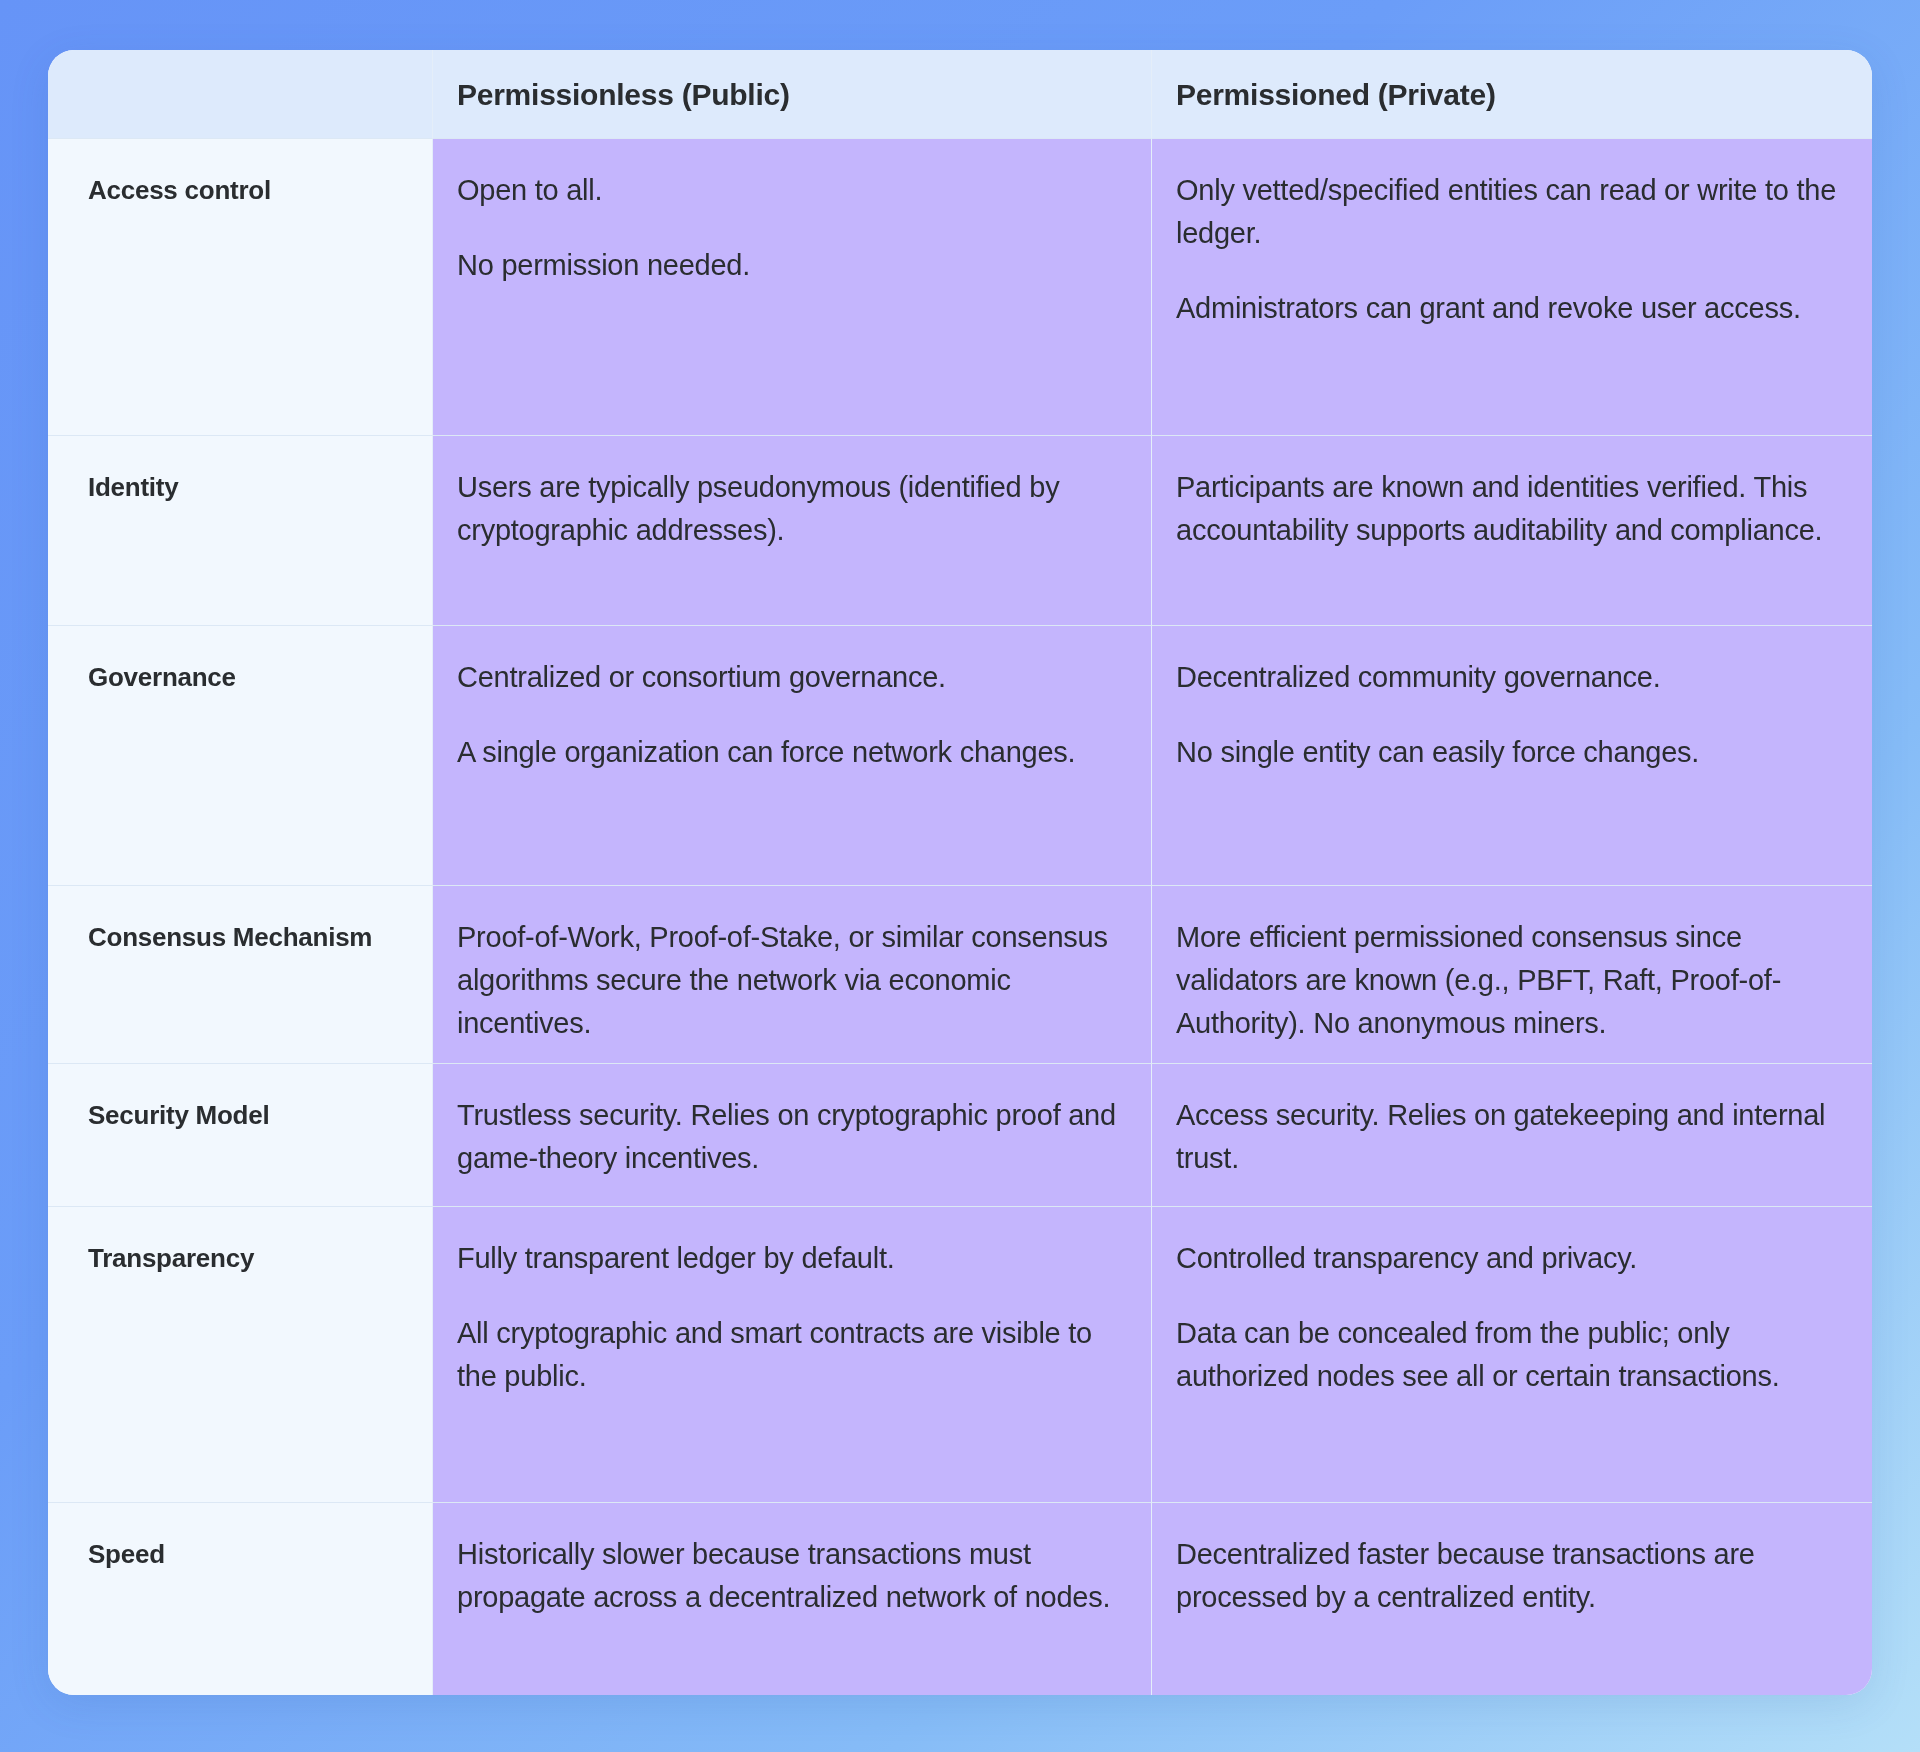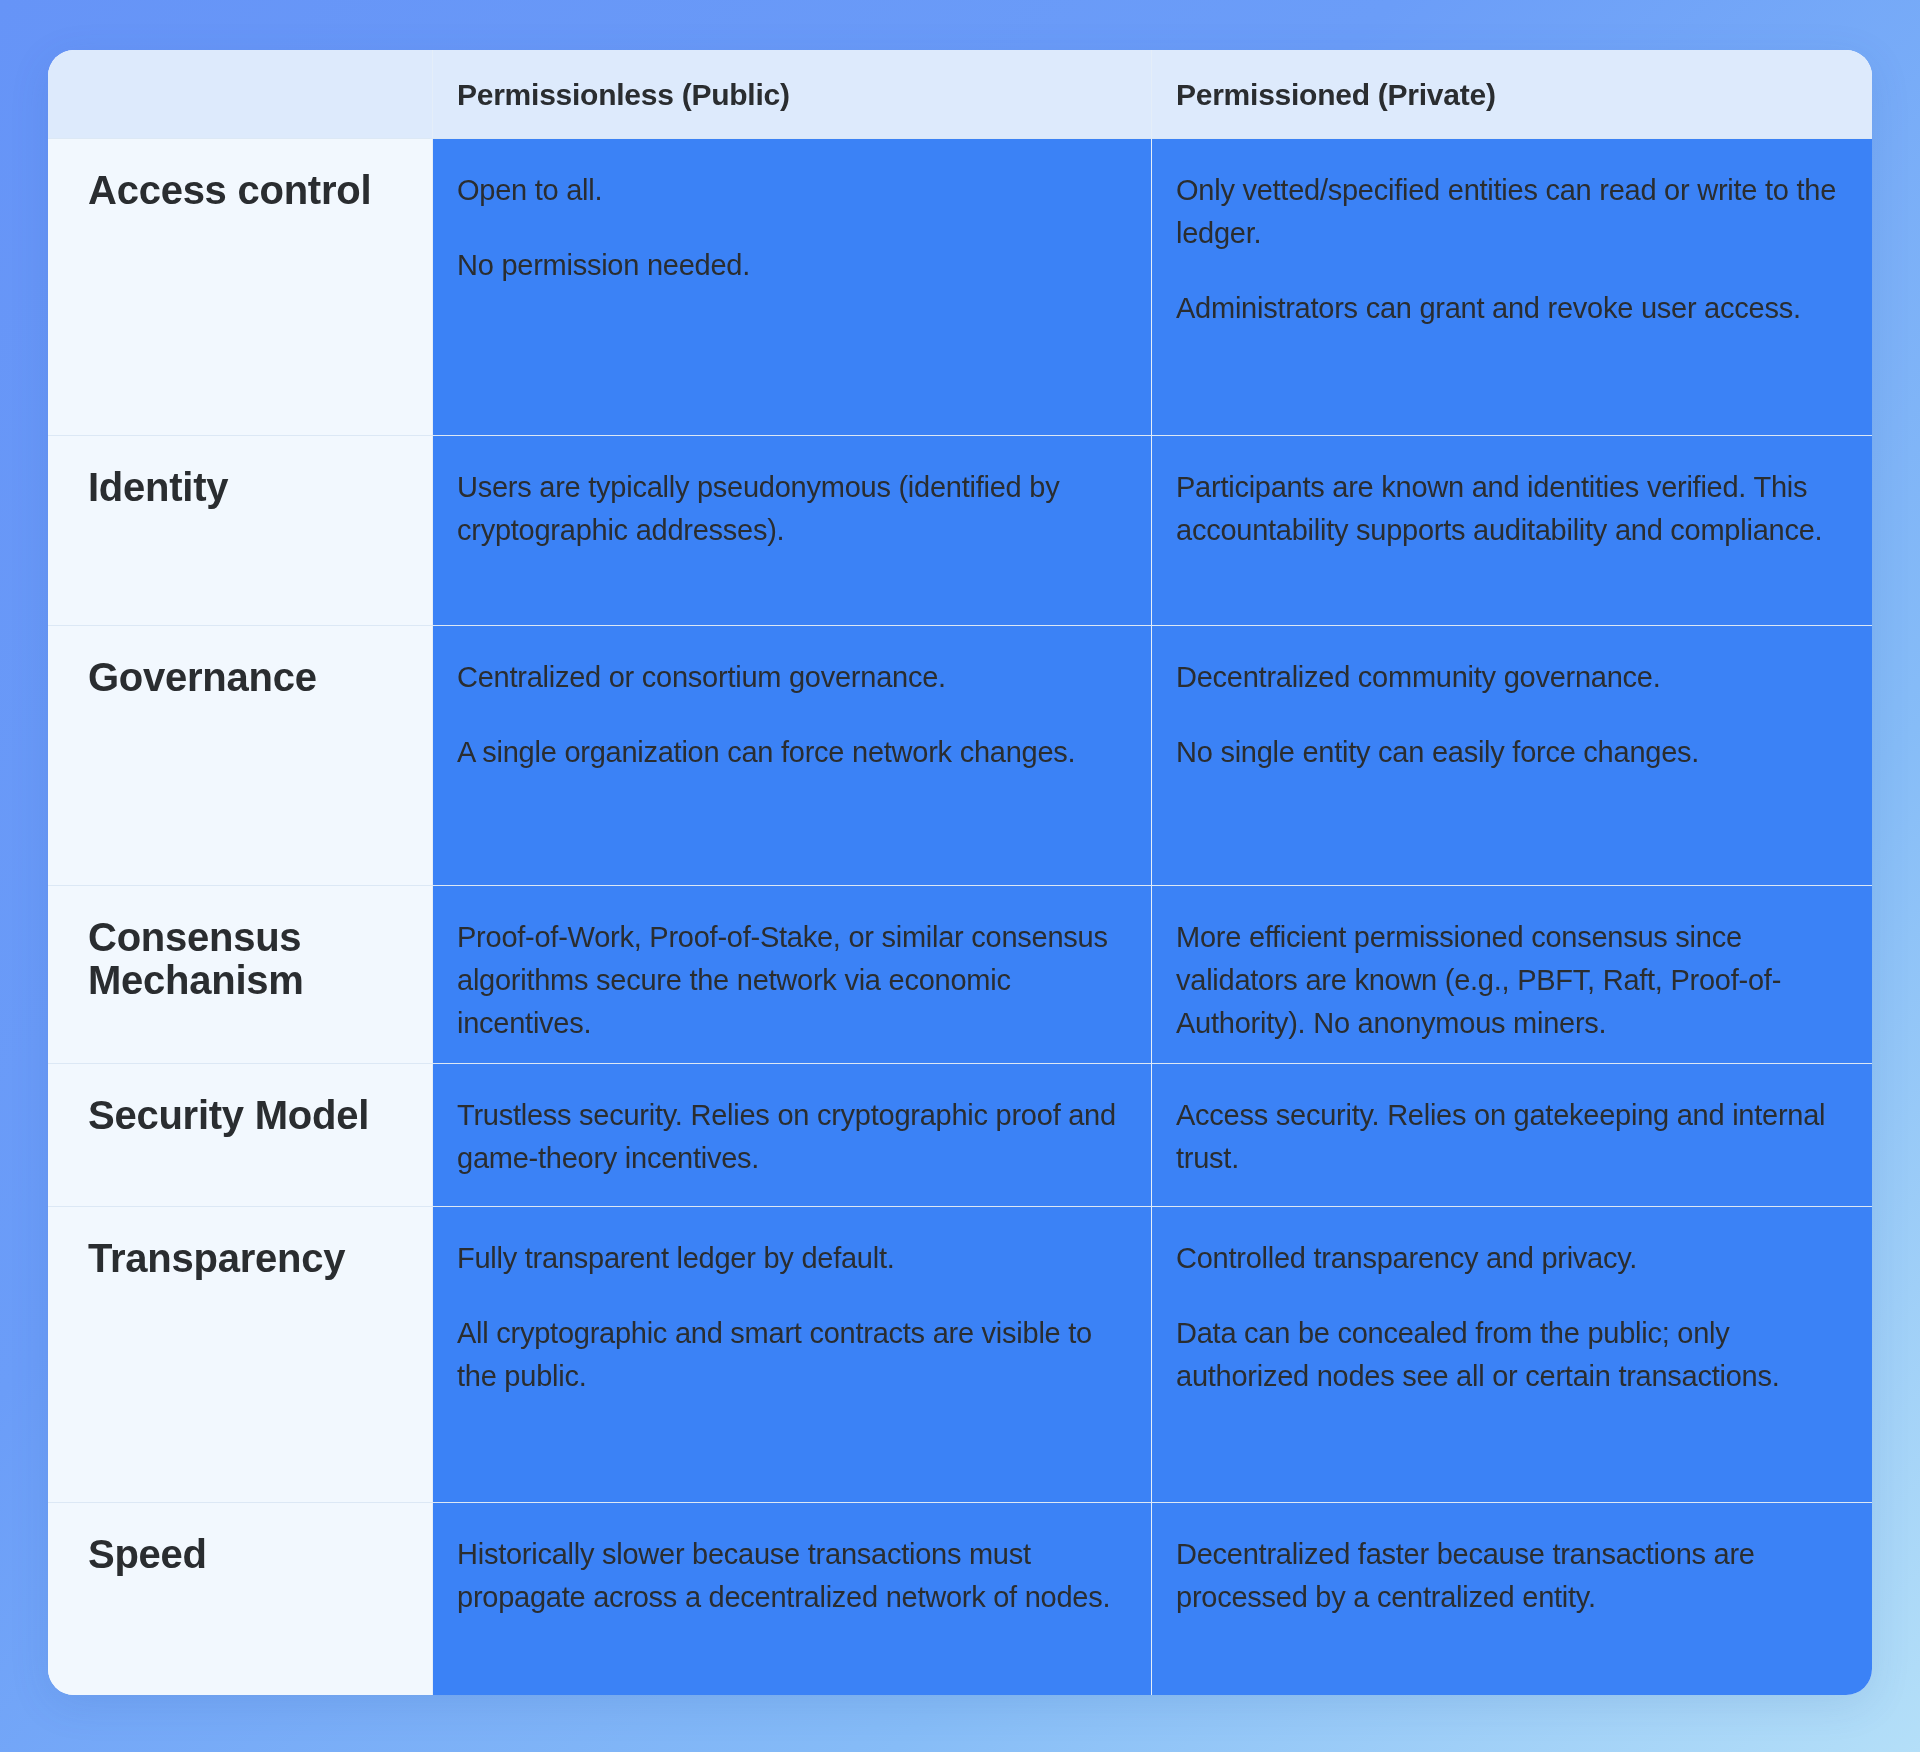--- a/index.html
+++ b/index.html
@@ -23,21 +23,21 @@
     border-radius: 26px;
     overflow: hidden;
     display: grid;
     grid-template-columns: 384px 719px 721px;
     grid-template-rows: 88px 297px 190px 260px 178px 143px 296px 193px;
     background: #ffffff;
     box-shadow: 0 10px 40px rgba(40, 80, 160, 0.12);
   }
   .cell {
     box-sizing: border-box;
-    background: #3b82f6;
+    background: #c4b5fd;
     color: #2a2d30;
     font-size: 29px;
     line-height: 43px;
     letter-spacing: -0.25px;
     padding: 30px 26px 24px 24px;
     border-top: 1px solid #dce8f5;
   }
   .cell.vline {
     border-left: 1px solid #e4eef9;
   }
@@ -47,21 +47,21 @@
     display: flex;
     align-items: center;
     padding-top: 0;
     padding-bottom: 0;
     font-weight: 700;
     font-size: 30px;
   }
   .cell.label {
     background: #f2f8fe;
     font-weight: 700;
-    font-size: 40px;
+    font-size: 26px;
     padding-left: 40px;
     padding-right: 46px;
   }
   .cell.head.label {
     background: #ddeafc;
   }
   .cell p {
     margin: 0;
   }
   .cell p + p {

